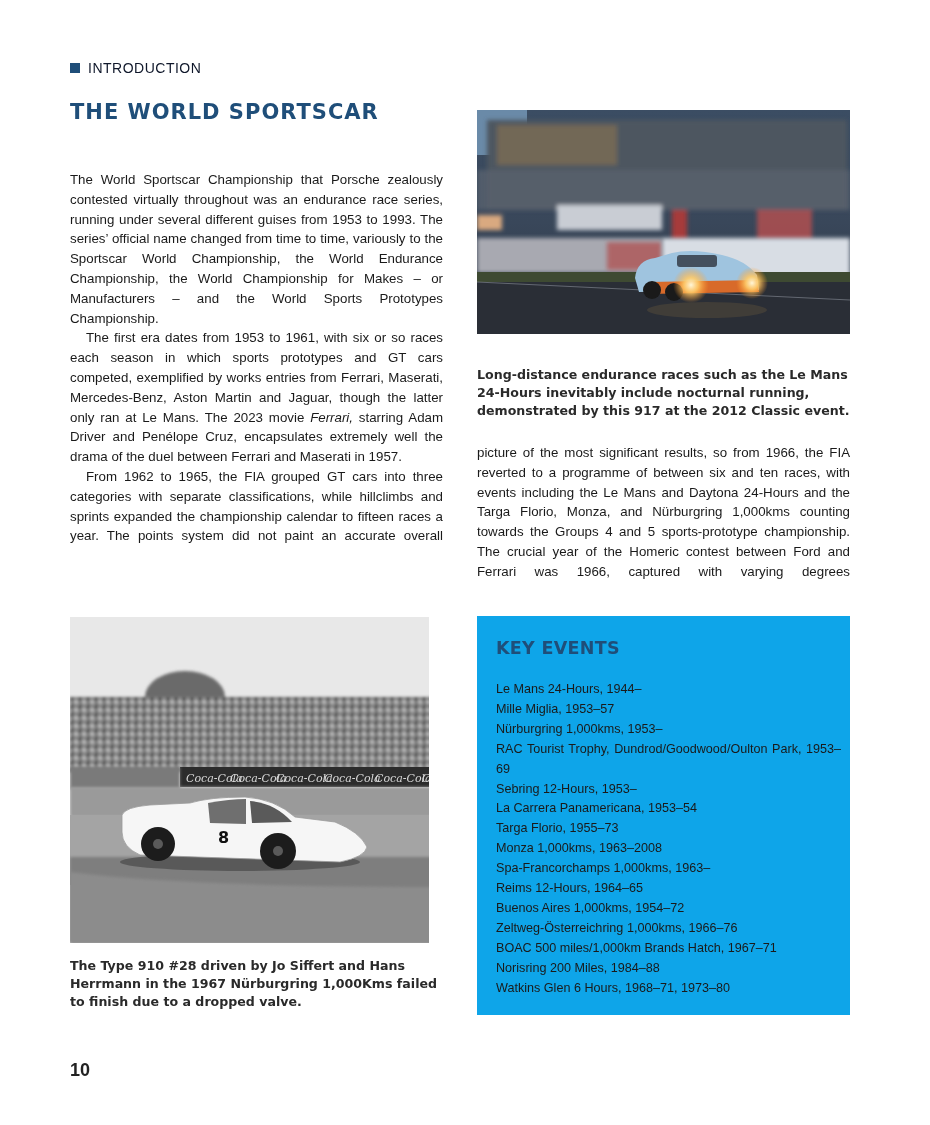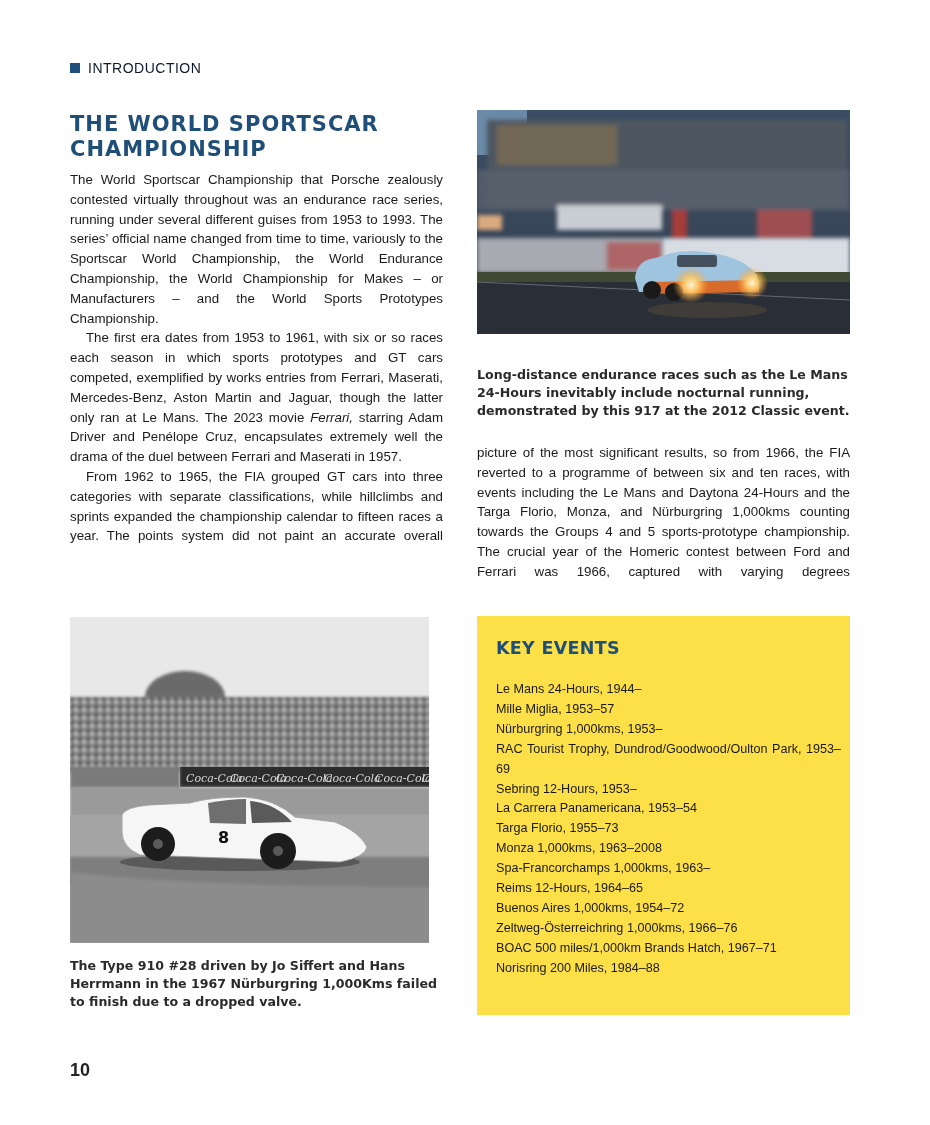--- a/index.html
+++ b/index.html
@@ -3,56 +3,55 @@
 <meta charset="utf-8">
 <style>
   html, body { margin: 0; padding: 0; background: #ffffff; }
   body { width: 930px; height: 1125px; position: relative; overflow: hidden;
          font-family: "Liberation Sans", "DejaVu Sans", sans-serif; color: #1a1a1a; }
   .abs { position: absolute; }
 
   .section-tag { left: 70px; top: 60px; font-size: 14px; letter-spacing: 0.5px; color: #0f172a; display: flex; align-items: center; }
   .section-tag .sq { width: 10px; height: 10px; background: #1f4e79; margin-right: 8px; display: inline-block; }
 
-  .title { left: 70px; top: 112px; width: 360px; font-size: 21px; font-weight: bold; color: #1f4e79;
+  .title { left: 70px; top: 100px; width: 360px; font-size: 21px; font-weight: bold; color: #1f4e79;
            letter-spacing: 1px; line-height: 25px; font-family: "DejaVu Sans", sans-serif; }
 
   .body-col { font-size: 13.3px; line-height: 19.8px; text-align: justify; }
   .body-col p { margin: 0; }
   .body-col p + p { text-indent: 16px; }
   #col-left { left: 70px; top: 170px; width: 373px; }
   #col-right { left: 477px; top: 443px; width: 373px; }
 
   .photo { overflow: hidden; }
   #photo-night { left: 477px; top: 110px; width: 373px; height: 224px; }
   #photo-bw { left: 70px; top: 617px; width: 359px; height: 326px; }
 
   .caption { font-size: 12.6px; font-weight: bold; line-height: 18px; color: #2a2a2a; font-family: "DejaVu Sans", sans-serif; }
   #caption-night { left: 477px; top: 366px; width: 380px; }
   #caption-bw { left: 70px; top: 957px; width: 380px; }
 
-  #key-box { left: 477px; top: 616px; width: 373px; height: 399px; background: #fde047; }
+  #key-box { left: 477px; top: 616px; width: 373px; height: 399px; background: #0ea5e9; }
   #key-box .kb-title { position: absolute; left: 19px; top: 22px; font-size: 17.5px; font-weight: bold; color: #1f4e79;
                        font-family: "DejaVu Sans", sans-serif; letter-spacing: 0.3px; }
   #key-box ul { position: absolute; left: 19px; top: 64px; width: 345px; margin: 0; padding: 0; list-style: none;
                 font-size: 12.6px; line-height: 19.9px; color: #1a1a1a; }
 
   .page-num { left: 70px; top: 1060px; font-size: 18px; font-weight: bold; color: #222; }
 </style>
 </head>
 <body>
 
 <div class="abs section-tag">
   <span class="sq"></span>
   <span>INTRODUCTION</span>
 </div>
 
 <div class="abs title">
   <div>THE WORLD SPORTSCAR</div>
-  <div>CHAMPIONSHIP</div>
 </div>
 
 <div class="abs body-col" id="col-left">
   <p>The World Sportscar Championship that Porsche zealously contested virtually throughout was an endurance race series, running under several different guises from 1953 to 1993. The series’ official name changed from time to time, variously to the Sportscar World Championship, the World Endurance Championship, the World Championship for Makes – or Manufacturers – and the World Sports Prototypes Championship.</p>
   <p><span>The first era dates from 1953 to 1961, with six or so races each season in which sports prototypes and GT cars competed, exemplified by works entries from Ferrari, Maserati, Mercedes-Benz, Aston Martin and Jaguar, though the latter only ran at Le Mans. The 2023 movie </span><em>Ferrari,</em><span> starring Adam Driver and Penélope Cruz, encapsulates extremely well the drama of the duel between Ferrari and Maserati in 1957.</span></p>
   <p style="text-align-last: justify;">From 1962 to 1965, the FIA grouped GT cars into three categories with separate classifications, while hillclimbs and sprints expanded the championship calendar to fifteen races a year. The points system did not paint an accurate overall</p>
 </div>
 
 <div class="abs photo" id="photo-night">
   <svg width="373" height="224" viewBox="0 0 373 224">
@@ -166,16 +165,17 @@
     <li>Sebring 12-Hours, 1953–</li>
     <li>La Carrera Panamericana, 1953–54</li>
     <li>Targa Florio, 1955–73</li>
     <li>Monza 1,000kms, 1963–2008</li>
     <li>Spa-Francorchamps 1,000kms, 1963–</li>
     <li>Reims 12-Hours, 1964–65</li>
     <li>Buenos Aires 1,000kms, 1954–72</li>
     <li>Zeltweg-Österreichring 1,000kms, 1966–76</li>
     <li>BOAC 500 miles/1,000km Brands Hatch, 1967–71</li>
     <li>Norisring 200 Miles, 1984–88</li>
+    <li>Watkins Glen 6 Hours, 1968–71, 1973–80</li>
   </ul>
 </div>
 
 <div class="abs page-num">10</div>
 
 </body></html>

